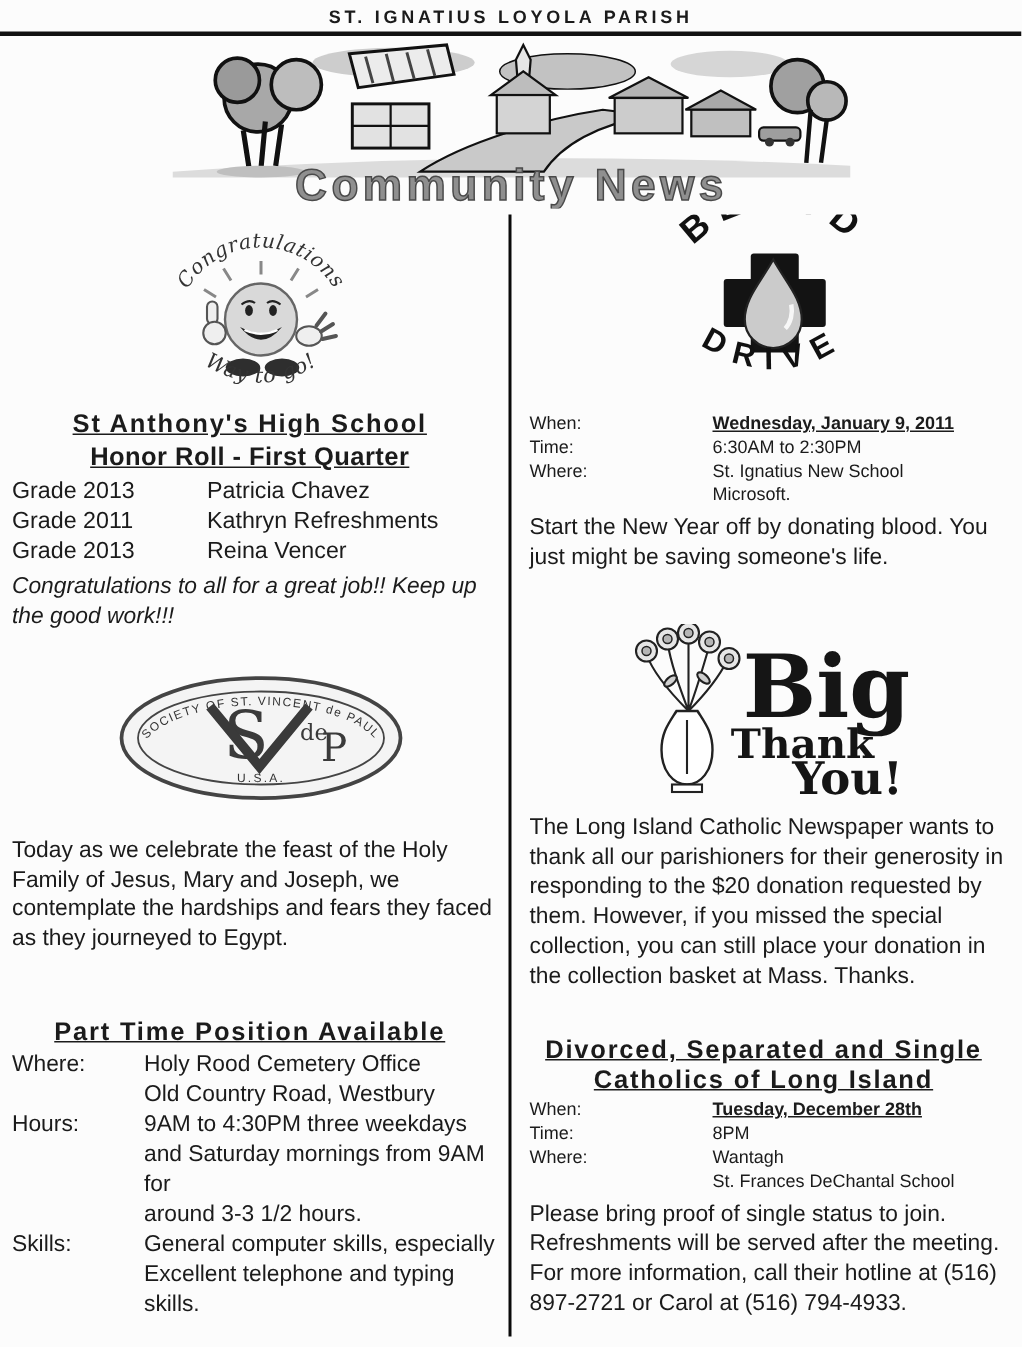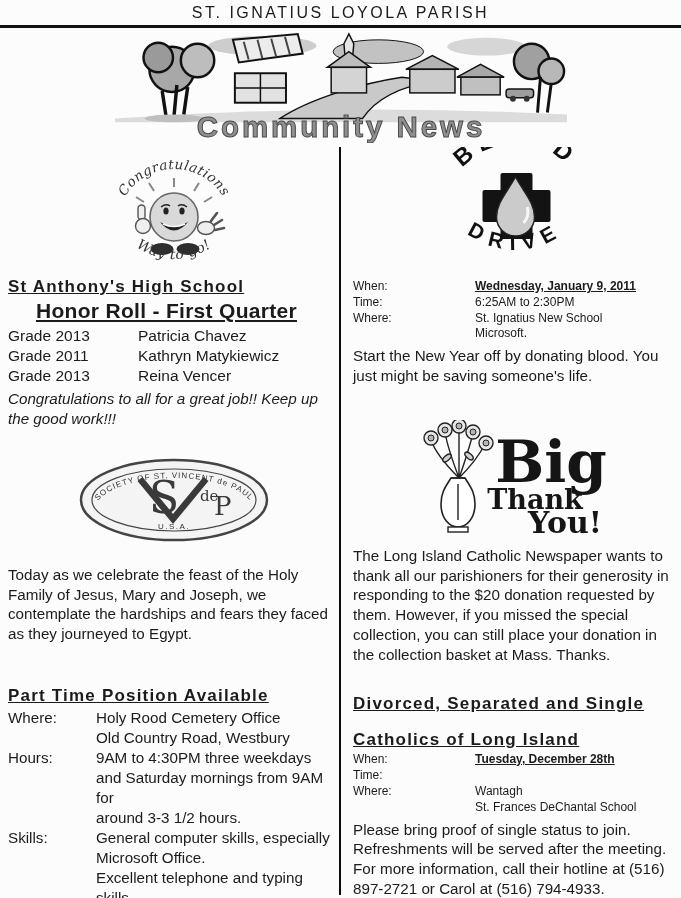--- a/index.html
+++ b/index.html
@@ -1,31 +1,31 @@
 <!DOCTYPE html>
 <html><head>
 <meta charset="utf-8">
 <style>
   html,body{margin:0;padding:0;}
   body{
     width:681px;height:898px;overflow:hidden;background:#fcfcfc;
     color:#1b1b1b;font-family:"Liberation Sans",sans-serif;position:relative;
   }
   .masthead{padding-top:4px;text-align:center;}
-  .masthead .title{font-size:16px;font-weight:normal;letter-spacing:2.5px;}
+  .masthead .title{font-size:12px;font-weight:bold;letter-spacing:2.5px;}
   .rule{height:3px;background:#111;margin-top:3px;}
   .banner{ text-align:center;margin-top:3px;}
   .columns{display:flex;margin-top:4px;height:748px;}
   .col-left{width:331px;padding-left:8px;}
   .divider{width:2px;background:#0a0a0a;}
   .col-right{width:326px;padding-left:12px;}
   .art{display:block;margin:0 auto;}
-  h2{font-size:17px;font-weight:bold;text-decoration:underline;
+  h2{font-size:17px;font-weight:bold;text-align:center;text-decoration:underline;
      margin:2px 14px 2px 0;letter-spacing:1.2px;}
-  h3{font-size:21px;font-weight:bold;text-align:center;text-decoration:underline;
+  h3{font-size:17px;font-weight:bold;text-align:center;text-decoration:underline;
      margin:1px 14px 3px 0;letter-spacing:.3px;}
   .kv{display:grid;grid-template-columns:130px 1fr;font-size:15.5px;line-height:1.3;}
   .kv2{display:grid;grid-template-columns:88px 1fr;font-size:15.2px;line-height:1.32;}
   .kv3{display:grid;grid-template-columns:84px 1fr;font-size:12px;line-height:1.32;gap:38px;}
   .para{font-size:15.2px;line-height:1.3;margin:4px 10px 0 0;}
   .note-italic{font-style:italic;font-size:15.2px;line-height:1.3;margin:3px 10px 0 0;}
   .strong-u{font-weight:bold;text-decoration:underline;} .mt10{margin-top:10px;}
   .mt22{margin-top:22px;} .mt28{margin-top:28px;} .mt34{margin-top:34px;}
   svg text{font-family:"Liberation Sans",sans-serif;}
   svg .serif{font-family:"DejaVu Serif",serif;}
@@ -103,21 +103,21 @@
 
     <h2>St Anthony's High School</h2>
     <h3>Honor Roll - First Quarter</h3>
 
     <div class="kv">
       <span>Grade 2013</span>
       <span>Patricia Chavez</span>
     </div>
     <div class="kv">
       <span>Grade 2011</span>
-      <span>Kathryn Matykiewicz</span>
+      <span>Kathryn Refreshments</span>
     </div>
     <div class="kv">
       <span>Grade 2013</span>
       <span>Reina Vencer</span>
     </div>
     <div class="note-italic">Congratulations to all for a great job!! Keep up the good work!!!</div>
 
     <svg class="art mt28" width="196" height="86" viewBox="0 0 196 86">
       <defs>
           <path id="arcSvdp" d="M 18,54 A 80,33 0 0 1 178,54"></path>
@@ -150,21 +150,20 @@
       <span>
         <div>9AM to 4:30PM three weekdays</div>
         <div>and Saturday mornings from 9AM for</div>
         <div>around 3-3 1/2 hours.</div>
       </span>
     </div>
     <div class="kv2">
       <span>Skills:</span>
       <span>
         <div>General computer skills, especially</div>
-        <div>Microsoft Office.</div>
         <div>Excellent telephone and typing skills.</div>
 
       </span>
     </div>
 
   </div>
 
   <div class="divider"></div>
 
   <div class="col-right">
@@ -185,21 +184,21 @@
         <textPath href="#arcDrive" startOffset="50%" text-anchor="middle">DRIVE</textPath>
       </text>
     </svg>
 
     <div class="kv3 mt10">
       <span>When:</span>
       <span class="strong-u">Wednesday, January 9, 2011</span>
     </div>
     <div class="kv3">
       <span>Time:</span>
-      <span>6:25AM to 2:30PM</span>
+      <span>6:30AM to 2:30PM</span>
     </div>
     <div class="kv3">
       <span>Where:</span>
       <span>
         <div>St. Ignatius New School</div>
         <div>Microsoft.</div>
       </span>
     </div>
     <div class="para">Start the New Year off by donating blood. You just might be saving someone's life.</div>
 
@@ -227,28 +226,29 @@
         <rect x="47" y="107" width="20" height="5" fill="#fff" stroke="#222" stroke-width="1.4"></rect>
       </g>
       <text x="150" y="62" text-anchor="middle" font-size="58" font-weight="bold" class="serif" fill="#151515">Big</text>
       <text x="134" y="89" text-anchor="middle" font-size="27" font-weight="bold" class="serif" fill="#151515">Thank</text>
       <text x="164" y="113" text-anchor="middle" font-size="30" font-weight="bold" class="serif" fill="#151515">You!</text>
     </svg>
 
     <div class="para mt10">The Long Island Catholic Newspaper wants to thank all our parishioners for their generosity in responding to the $20 donation requested by them. However, if you missed the special collection, you can still place your donation in the collection basket at Mass.  Thanks.</div>
 
     <h2 style="margin-top:30px;margin-bottom:0;">Divorced, Separated and Single</h2>
-    <h2 style="margin-top:16px;">Catholics of Long Island</h2>
+    <h2 style="margin-top:0;">Catholics of Long Island</h2>
 
     <div class="kv3">
       <span>When:</span>
       <span class="strong-u">Tuesday, December 28th</span>
     </div>
     <div class="kv3">
       <span>Time:</span>
+      <span>8PM</span>
     </div>
     <div class="kv3">
       <span>Where:</span>
       <span>
         <div>Wantagh</div>
         <div>St. Frances DeChantal School</div>
       </span>
     </div>
     <div class="para">Please bring proof of single status to join. Refreshments will be served after the meeting. For more information, call their hotline at (516) 897-2721 or Carol at (516) 794-4933.</div>
   </div>

